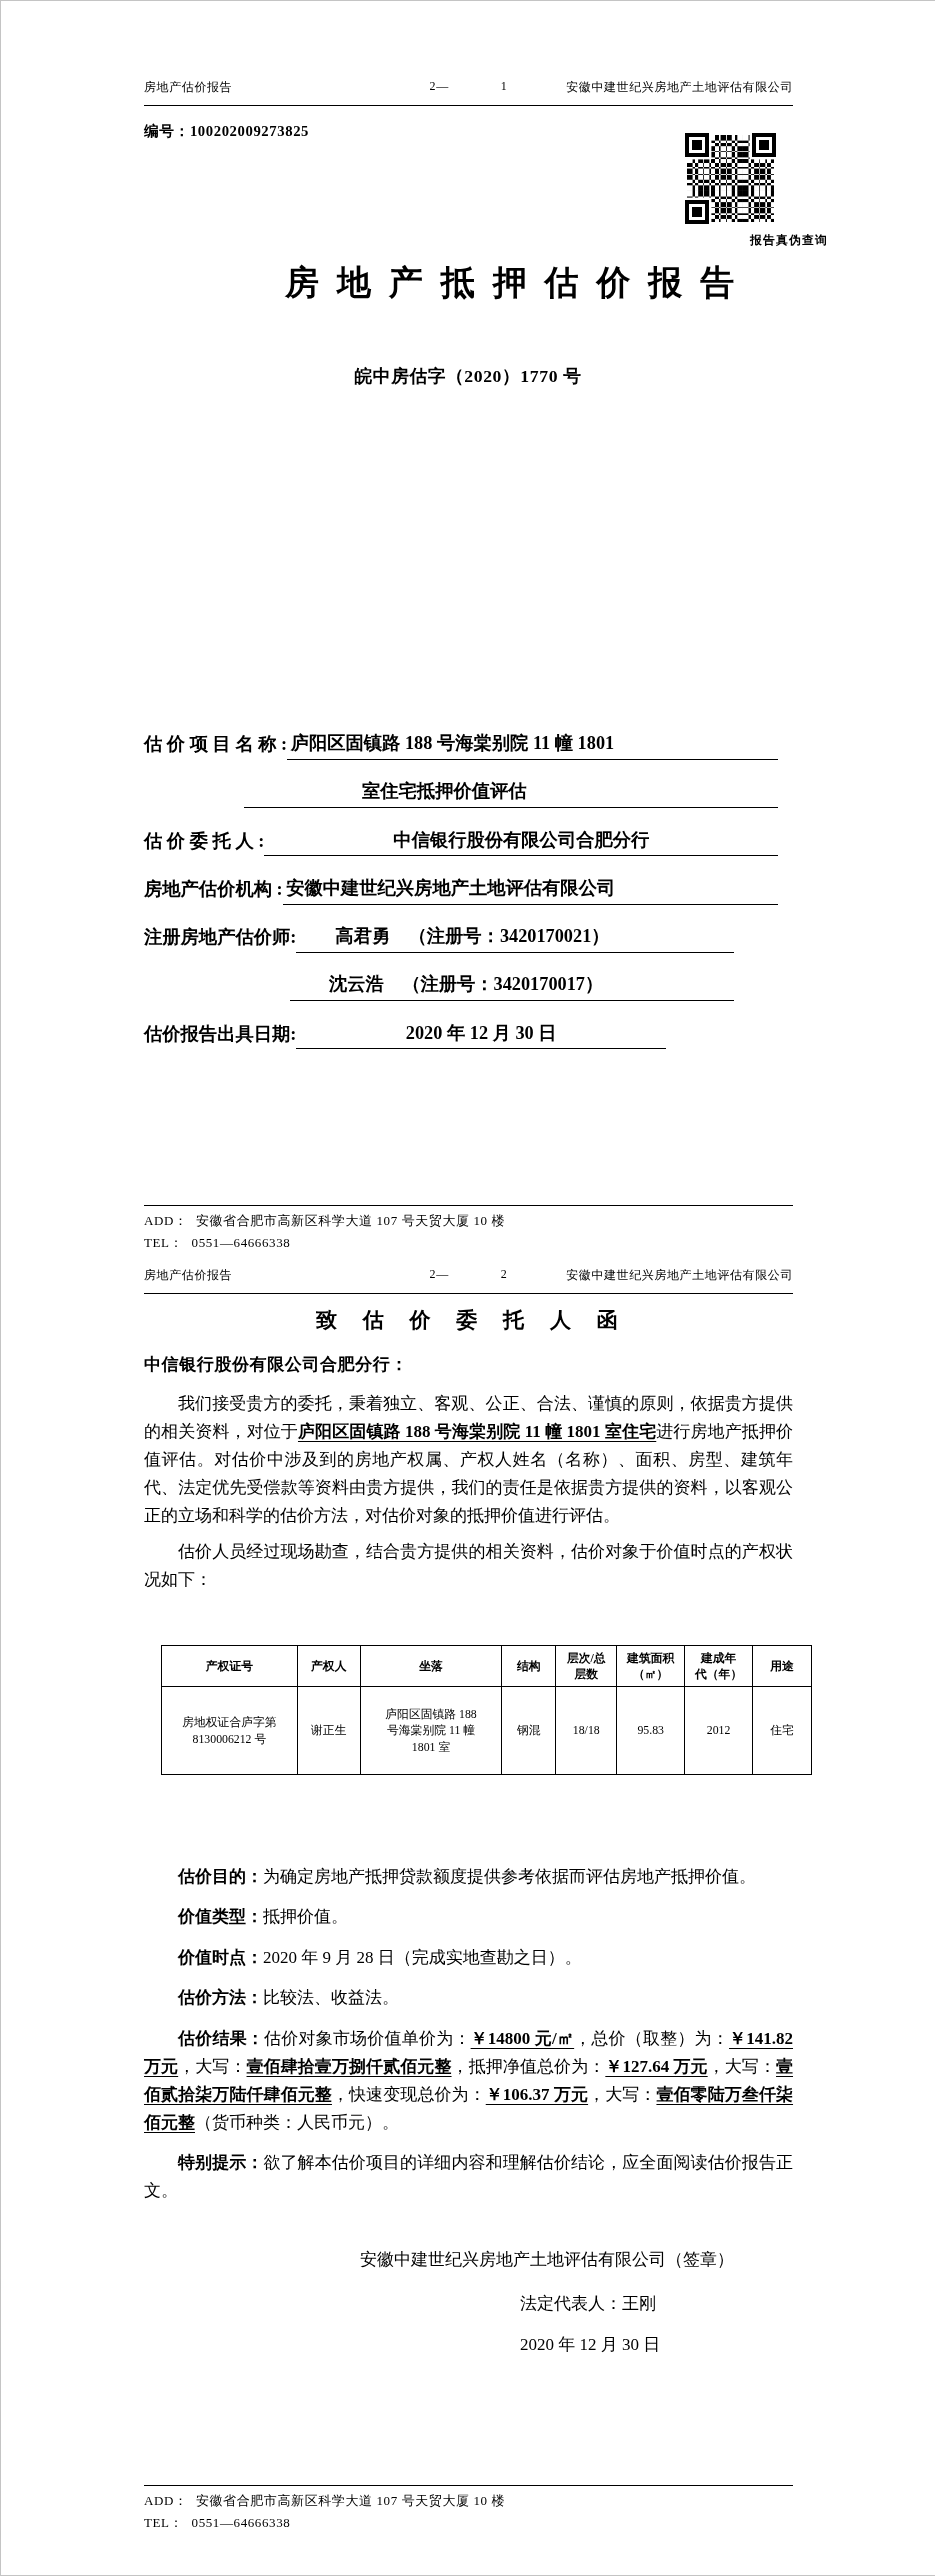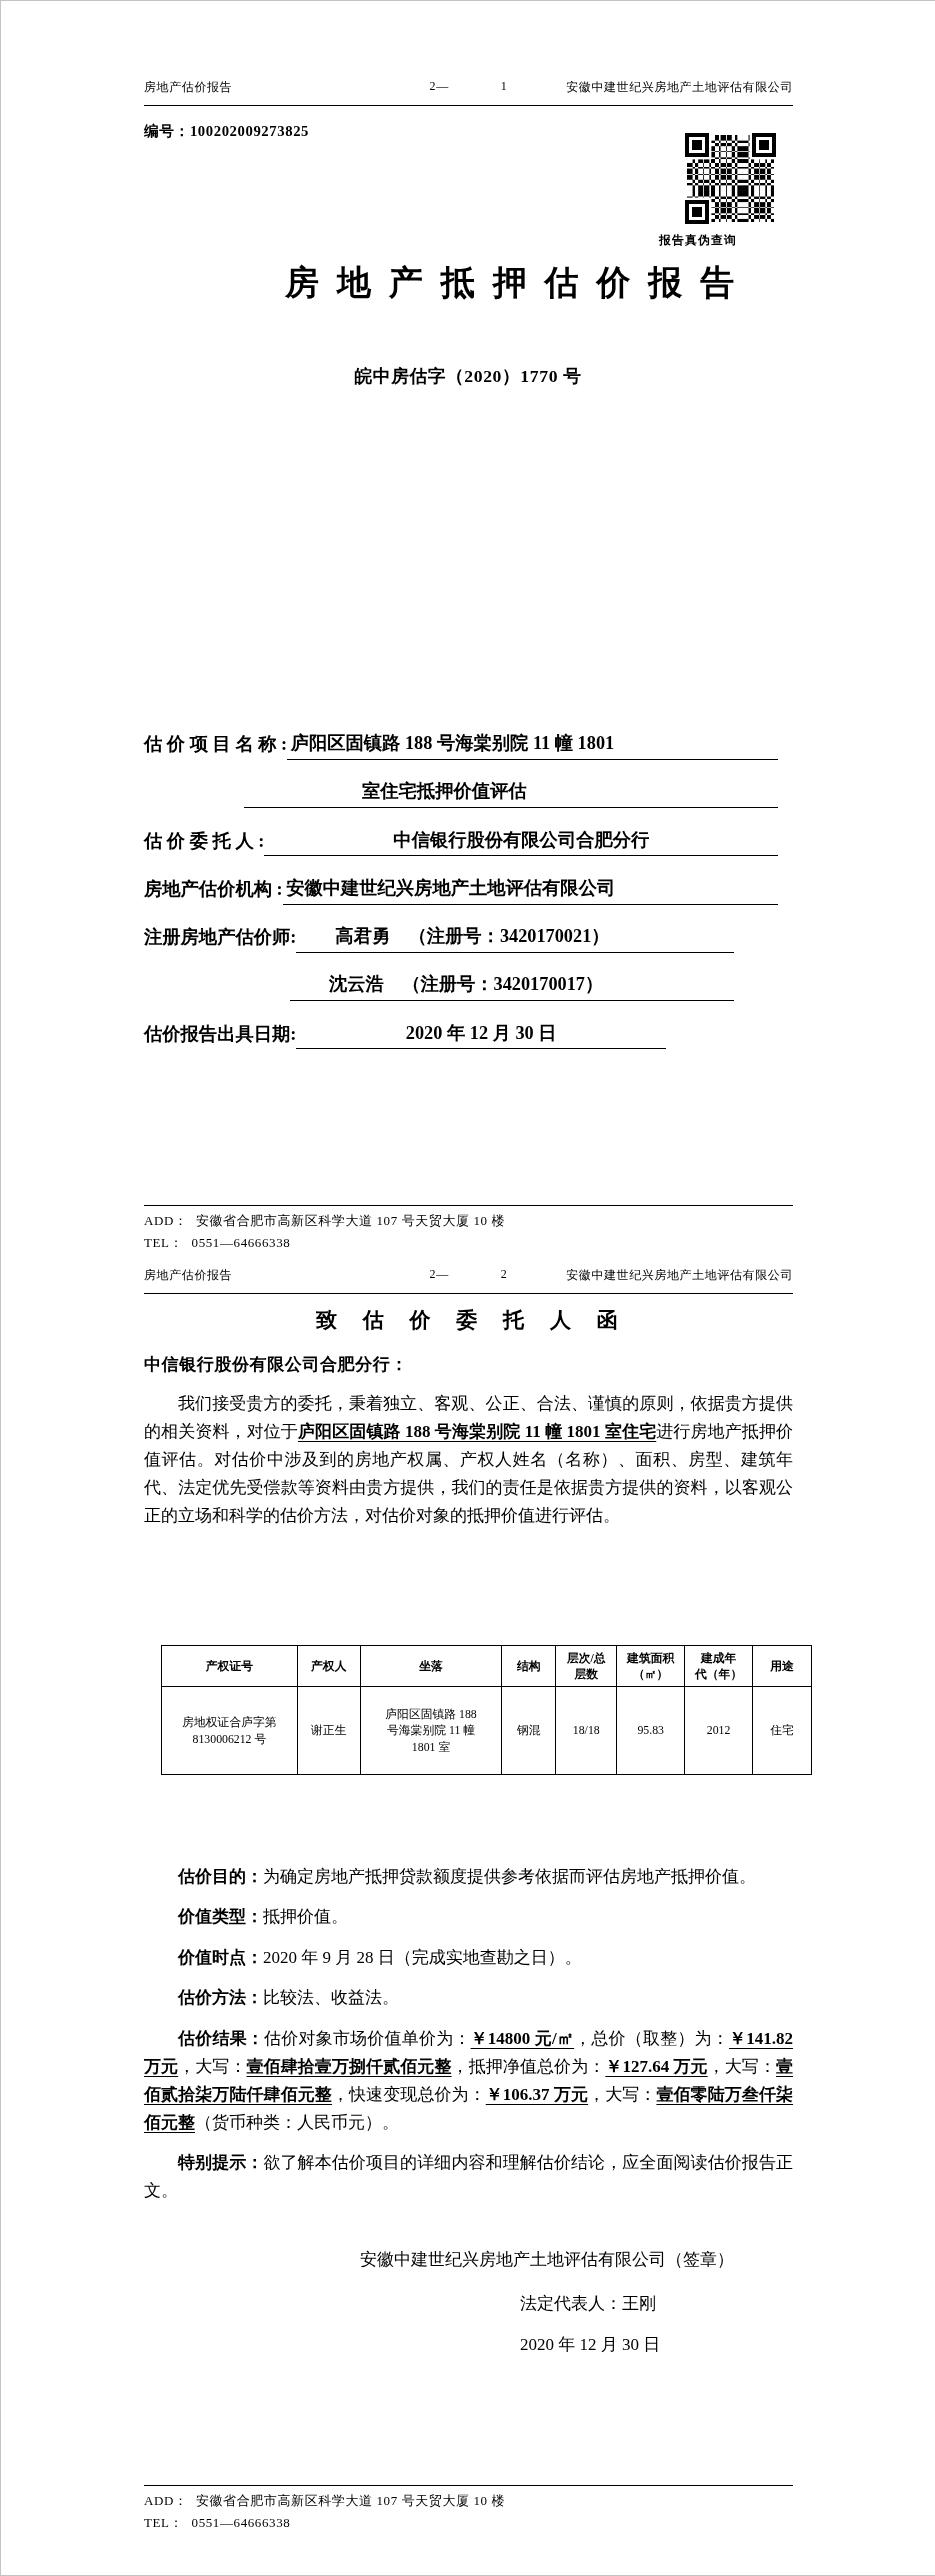--- a/index.html
+++ b/index.html
@@ -44,21 +44,21 @@
       conic-gradient(#000 25%, #fff 0 50%, #000 0 75%, #fff 0);
     background-size:11.2px 11.2px, 16px 16px;
     background-blend-mode:difference;
   }
   .qr-finder{
     position:absolute; width:23.6px; height:23.6px; border:4.7px solid #000;
     background:#fff; box-shadow:0 0 0 2.4px #fff;
   }
   .qr-finder::after{ content:""; position:absolute; inset:2.9px; background:#000; }
   .qr-finder.tl{ top:0; left:0; } .qr-finder.tr{ top:0; right:0; } .qr-finder.bl{ bottom:0; left:0; }
-  .qr-caption{ top:232px; left:658px; width:152px; text-align:left;
+  .qr-caption{ top:232px; left:675px; width:152px; text-align:right;
     font-size:11.8px; font-weight:bold; letter-spacing:1.2px; }
 
   .title-1{ top:259px; left:0; width:100%; text-align:center;
     font-size:34px; font-weight:bold; letter-spacing:4.7px;margin-left:44px; }
   .doc-no{ top:363px; left:0; width:100%; text-align:center;
     font-size:17.7px; font-weight:bold; letter-spacing:0.6px; }
 
   .fields{ top:731px; left:143px; right:142px; font-size:18.3px; font-weight:bold; }
   .frow{ display:flex; align-items:flex-end; margin-bottom:20.6px; line-height:22px; }
   .flabel{ white-space:nowrap; padding-bottom:4.7px; }
@@ -178,20 +178,21 @@
       <span>2—</span><span class="pg">2</span>
     </span>
     <span>安徽中建世纪兴房地产土地评估有限公司</span>
   </header>
 
   <h2 class="abs title-2">致　估　价　委　托　人　函</h2>
   <div class="abs salutation">中信银行股份有限公司合肥分行：</div>
 
   <div class="abs body-paras">
     <p><span>我们接受贵方的委托，秉着独立、客观、公正、合法、谨慎的原则，依据贵方提供的相关资料，对位于</span><span class="b u">庐阳区固镇路 188 号海棠别院 11 幢 1801 室住宅</span><span>进行房地产抵押价值评估。对估价中涉及到的房地产权属、产权人姓名（名称）、面积、房型、建筑年代、法定优先受偿款等资料由贵方提供，我们的责任是依据贵方提供的资料，以客观公正的立场和科学的估价方法，对估价对象的抵押价值进行评估。</span></p>
+    <p>估价人员经过现场勘查，结合贵方提供的相关资料，估价对象于价值时点的产权状况如下：</p>
   </div>
 
   <table class="own-table">
     <colgroup>
       <col style="width:136px">
         <col style="width:63px">
         <col style="width:142px">
         <col style="width:54px">
       <col style="width:61px">
         <col style="width:68px">

